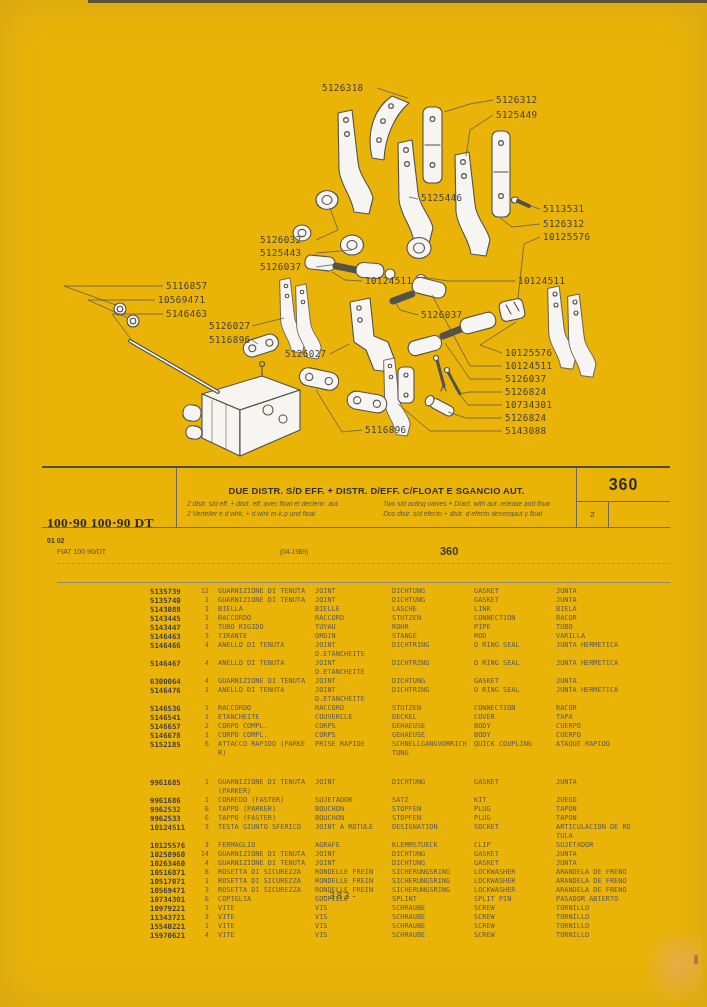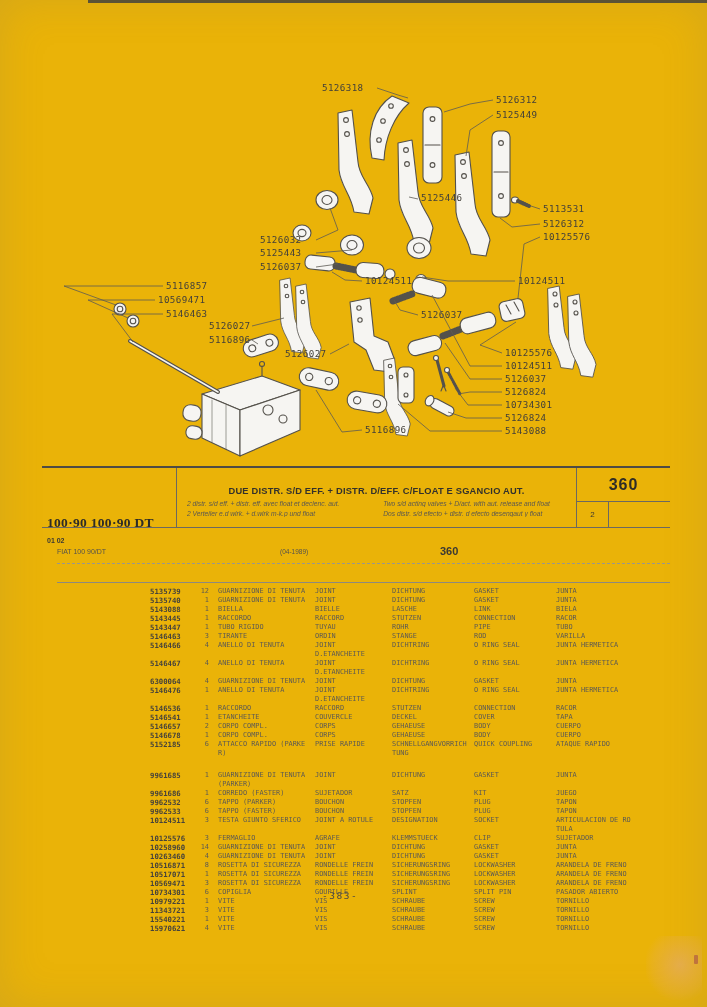--- a/index.html
+++ b/index.html
@@ -42,21 +42,21 @@
   .rule-dashed{position:absolute;left:57px;right:37px;top:563px;border-top:1px dashed #9a968b;}
   .rule-solid{position:absolute;left:57px;right:37px;top:582px;border-top:1px solid #8d897e;}
 
   
   .thead,.trow{display:grid;grid-template-columns:46px 47px 46px 17px 97px 77px 82px 82px auto;
                padding-left:57px;}
   .thead{position:absolute;left:0;right:0;top:569px;}
   .thead .tcell{font-size:6.6px;color:#5b5851;letter-spacing:.2px;}
   .tbody{position:absolute;left:0;right:0;top:587px;}
   .trow{line-height:9px;}
-  .trow.gap{margin-top:13px;}
+  .trow.gap{margin-top:20px;}
   .tcell{font-size:6.9px;color:#5d5a53;white-space:pre-line;overflow:visible;}
   .trow .tcell:nth-child(3){padding-right:3px;font-size:7.3px;font-weight:bold;color:#45423c;}
   .trow .tcell:nth-child(4){text-align:right;padding-right:4px;}
   .tcell:nth-child(n+5){padding-left:5px;}
   .thead .tcell:nth-child(3){text-align:left;padding-left:5px;font-weight:normal;font-size:6.6px;color:#5b5851;}
   .thead .tcell:nth-child(4){text-align:left;padding-left:4px;}
 
   .pageno{position:absolute;left:322px;top:890px;font-size:9.5px;letter-spacing:1.5px;color:#4c4944;}
   .stain{position:absolute;left:646px;top:936px;width:56px;height:64px;
          background:radial-gradient(ellipse at 60% 45%, rgba(226,168,138,.5), rgba(226,168,138,.15) 58%, transparent 75%);}

